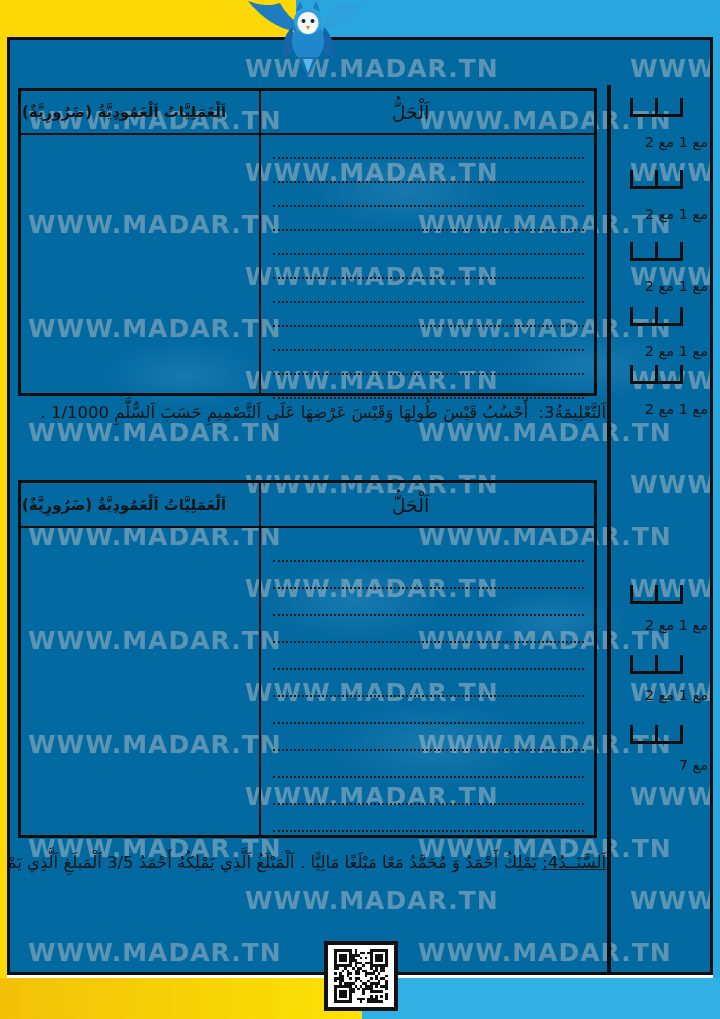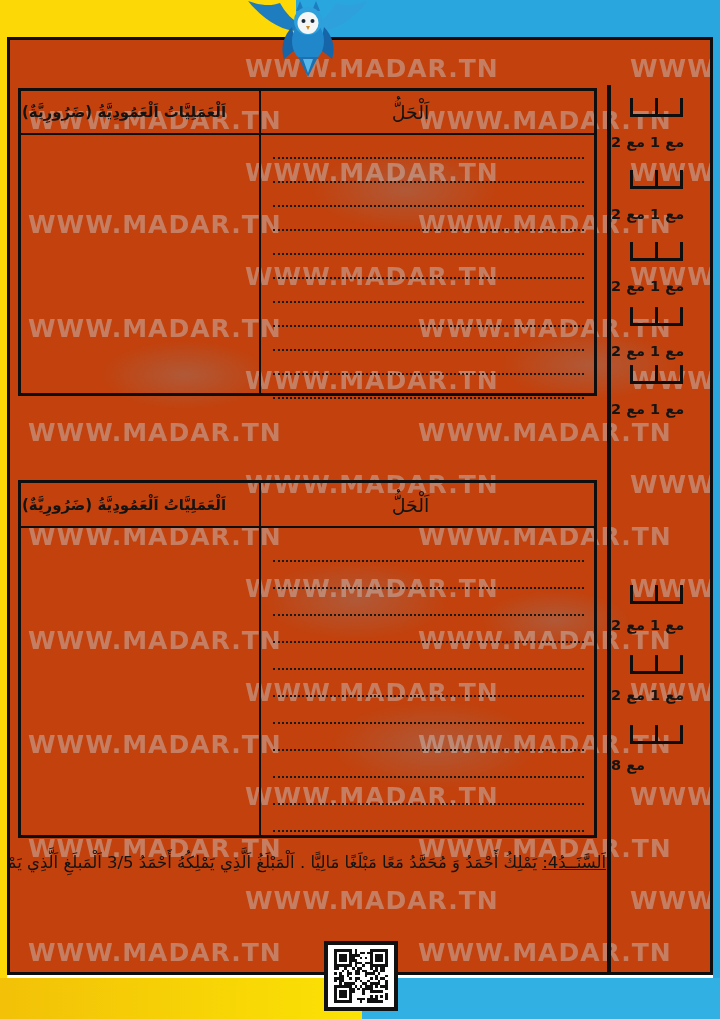--- a/index.html
+++ b/index.html
@@ -13,21 +13,21 @@
   .band-top{position:absolute;left:0;top:0;width:720px;height:37px;background:#2aa6de;z-index:1}
   .band-top .ysplit{position:absolute;left:0;top:0;width:296px;height:100%;background:#fbd806}
   .band-bottom{position:absolute;left:0;top:978px;width:720px;height:41px;background:#31b1e3;z-index:1}
   .band-bottom .ysplit{position:absolute;left:0;top:0;width:362px;height:100%;
     background:linear-gradient(90deg,#f2c108,#fbe204)}
   .edge-left{position:absolute;left:0;top:37px;width:7px;height:941px;background:#fbd806;z-index:1}
   .edge-right{position:absolute;right:0;top:37px;width:7px;height:941px;background:#2aa6de;z-index:1}
 
   
   .page{position:absolute;left:7px;top:37px;width:706px;height:938px;box-sizing:border-box;
-    background:#c2410c;border:3px solid #0e0e0e;z-index:2}
+    background:#0369a1;border:3px solid #0e0e0e;z-index:2}
   .content{position:absolute;inset:0;overflow:hidden}
 
   
   .wm{position:absolute;color:#c9c9c9;opacity:.45;font-size:25px;font-weight:bold;
     letter-spacing:1px;white-space:nowrap;z-index:1;pointer-events:none}
   .blob{position:absolute;z-index:1;pointer-events:none;border-radius:50%;
     background:radial-gradient(closest-side,rgba(105,185,230,.20),rgba(105,185,230,0))}
 
   
   .stable{position:absolute;left:8px;width:579px;box-sizing:border-box;
@@ -46,22 +46,22 @@
   .pline+.pline{margin-top:13px}
   .pline2{font-size:16.5px;line-height:33px;white-space:nowrap}
   .u{text-decoration:underline}
 
   
   .gline{position:absolute;left:597px;top:45px;width:4px;height:888px;background:#0e0e0e;z-index:2}
   .gmargin{position:absolute;left:601px;top:0;width:97px;height:929px;z-index:2}
   .gbox{position:absolute;left:19px;width:53px;height:19px;box-sizing:border-box;
     border-left:3px solid #0e0e0e;border-right:3px solid #0e0e0e;border-bottom:3px solid #0e0e0e}
   .gbox i{position:absolute;left:50%;top:0;bottom:0;width:3px;margin-left:-1.5px;background:#0e0e0e}
-  .glabel{position:absolute;left:0;width:100%;text-align:left;direction:rtl;
-    font-size:14.5px;font-weight:bold;white-space:nowrap}
+  .glabel{position:absolute;left:0;width:100%;text-align:right;direction:rtl;
+    font-size:14.5px;font-weight:normal;white-space:nowrap}
 
   
   .owl{position:absolute;left:240px;top:-1px;width:136px;height:78px;z-index:4}
 
   
   .qr{position:absolute;left:324px;top:941px;width:74px;height:70px;box-sizing:border-box;
     background:#ffffff;border:4px solid #111;padding:4px;z-index:5}
   .qr svg{display:block;width:100%;height:100%}
 </style>
 </head>
@@ -157,20 +157,21 @@
           <div class="dl" style="height: 22px;"></div>
           <div class="dl" style="height: 22px;"></div>
           <div class="dl" style="height: 22px;"></div>
           <div class="dl" style="height: 22px;"></div>
           <div class="dl" style="height: 22px;"></div>
           <div class="dl" style="height: 22px;"></div>
         </div>
     </div>
 
     <div class="prompt" style="top:358px">
+      <div class="pline" lang="ar"><span>اَلتَّعْلِيمَةُ3:</span>&nbsp;&nbsp;<span>أَحْسُبُ قَيْسَ طُولِهَا وَقَيْسَ عَرْضِهَا عَلَى اَلتَّصْمِيمِ حَسَبَ اَلسُّلَّمِ 1/1000 .</span></div>
     </div>
 
     <div class="stable" style="top:440px;height:358px">
       <div class="divider" style="left:238px"></div>
       <div class="hdr" style="height:43px">
         <div class="cell ops" lang="ar">اَلْعَمَلِيَّاتُ اَلْعَمُودِيَّةُ (ضَرُورِيَّةٌ)</div>
         <div class="cell sol" lang="ar">اَلْحَلُّ</div>
       </div>
       <div class="dots" style="top:52px">
           <div class="dl" style="height: 25px;"></div>
@@ -219,21 +220,21 @@
           <i></i>
         </div>
         <div class="glabel" style="top: 577px;">مع 1 مع 2</div>
         <div class="gbox" style="top: 615px;">
           <i></i>
         </div>
         <div class="glabel" style="top: 647px;">مع 1 مع 2</div>
         <div class="gbox" style="top: 685px;">
           <i></i>
         </div>
-        <div class="glabel" style="top: 717px;">مع 8</div>
+        <div class="glabel" style="top: 717px;">مع 7</div>
       </div>
 
   </div>
 </div>
 
 <div class="qr">
     <svg viewBox="0 0 21 21" shape-rendering="crispEdges">
       <rect x="0" y="0" width="1" height="1" fill="#111"></rect>
       <rect x="1" y="0" width="1" height="1" fill="#111"></rect>
       <rect x="2" y="0" width="1" height="1" fill="#111"></rect>

